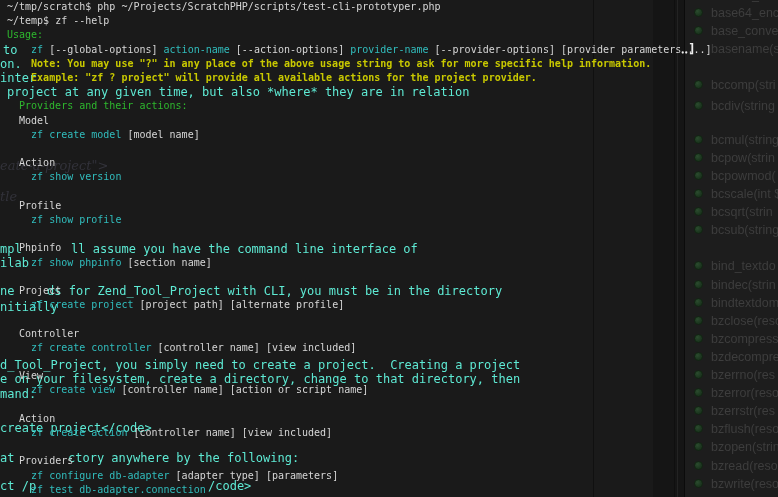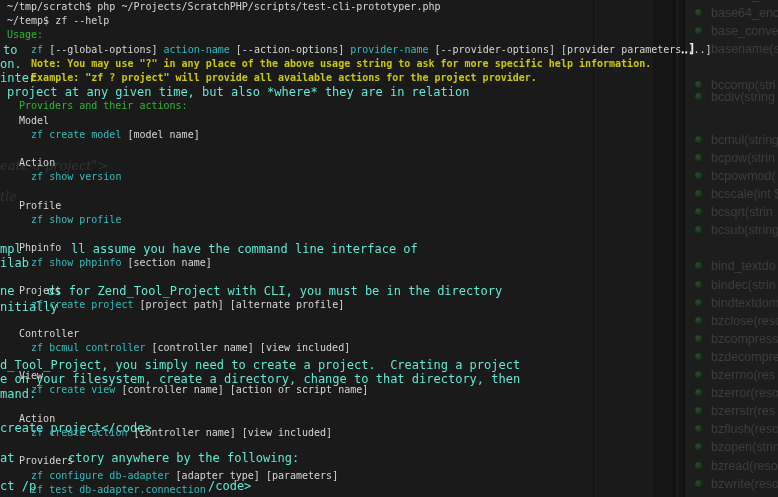--- a/index.html
+++ b/index.html
@@ -91,21 +91,21 @@
         <span class="sb-label">base_conver</span>
       </div>
       <div class="sb-row" style="top: 40.2px;">
         <span class="sb-badge">‥]</span>
         <span class="sb-label">basename(st</span>
       </div>
       <div class="sb-row" style="top: 76.4px;">
         <div class="sb-dot"></div>
         <span class="sb-label">bccomp(stri</span>
       </div>
-      <div class="sb-row" style="top: 88px;">
+      <div class="sb-row" style="top: 97px;">
         <div class="sb-dot"></div>
         <span class="sb-label">bcdiv(string</span>
       </div>
       <div class="sb-row" style="top: 130.7px;">
         <div class="sb-dot"></div>
         <span class="sb-label">bcmul(string</span>
       </div>
       <div class="sb-row" style="top: 148.8px;">
         <div class="sb-dot"></div>
         <span class="sb-label">bcpow(strin</span>
@@ -202,21 +202,21 @@
       <div class="term-line" style="top: 199.8px;"><span class="seg-w">  Profile</span></div>
       <div class="term-line" style="top: 214px;"><span class="seg-w">    </span><span class="seg-c">zf show profile</span></div>
       <div class="term-line" style="top: 228.2px;"></div>
       <div class="term-line" style="top: 242.4px;"><span class="seg-w">  Phpinfo</span></div>
       <div class="term-line" style="top: 256.6px;"><span class="seg-w">    </span><span class="seg-c">zf show phpinfo</span><span class="seg-w"> [section name]</span></div>
       <div class="term-line" style="top: 270.8px;"></div>
       <div class="term-line" style="top: 285px;"><span class="seg-w">  Project</span></div>
       <div class="term-line" style="top: 299.2px;"><span class="seg-w">    </span><span class="seg-c">zf create project</span><span class="seg-w"> [project path] [alternate profile]</span></div>
       <div class="term-line" style="top: 313.4px;"></div>
       <div class="term-line" style="top: 327.6px;"><span class="seg-w">  Controller</span></div>
-      <div class="term-line" style="top: 341.8px;"><span class="seg-w">    </span><span class="seg-c">zf bcmul controller</span><span class="seg-w"> [controller name] [view included]</span></div>
+      <div class="term-line" style="top: 341.8px;"><span class="seg-w">    </span><span class="seg-c">zf create controller</span><span class="seg-w"> [controller name] [view included]</span></div>
       <div class="term-line" style="top: 356px;"></div>
       <div class="term-line" style="top: 370.2px;"><span class="seg-w">  View</span></div>
       <div class="term-line" style="top: 384.4px;"><span class="seg-w">    </span><span class="seg-c">zf create view</span><span class="seg-w"> [controller name] [action or script name]</span></div>
       <div class="term-line" style="top: 398.6px;"></div>
       <div class="term-line" style="top: 412.8px;"><span class="seg-w">  Action</span></div>
       <div class="term-line" style="top: 427px;"><span class="seg-w">    </span><span class="seg-c">zf create action</span><span class="seg-w"> [controller name] [view included]</span></div>
       <div class="term-line" style="top: 441.2px;"></div>
       <div class="term-line" style="top: 455.4px;"><span class="seg-w">  Providers</span></div>
       <div class="term-line" style="top: 469.6px;"><span class="seg-w">    </span><span class="seg-c">zf configure db-adapter</span><span class="seg-w"> [adapter type] [parameters]</span></div>
       <div class="term-line" style="top: 483.8px;"><span class="seg-w">    </span><span class="seg-c">zf test db-adapter.connection</span></div>

